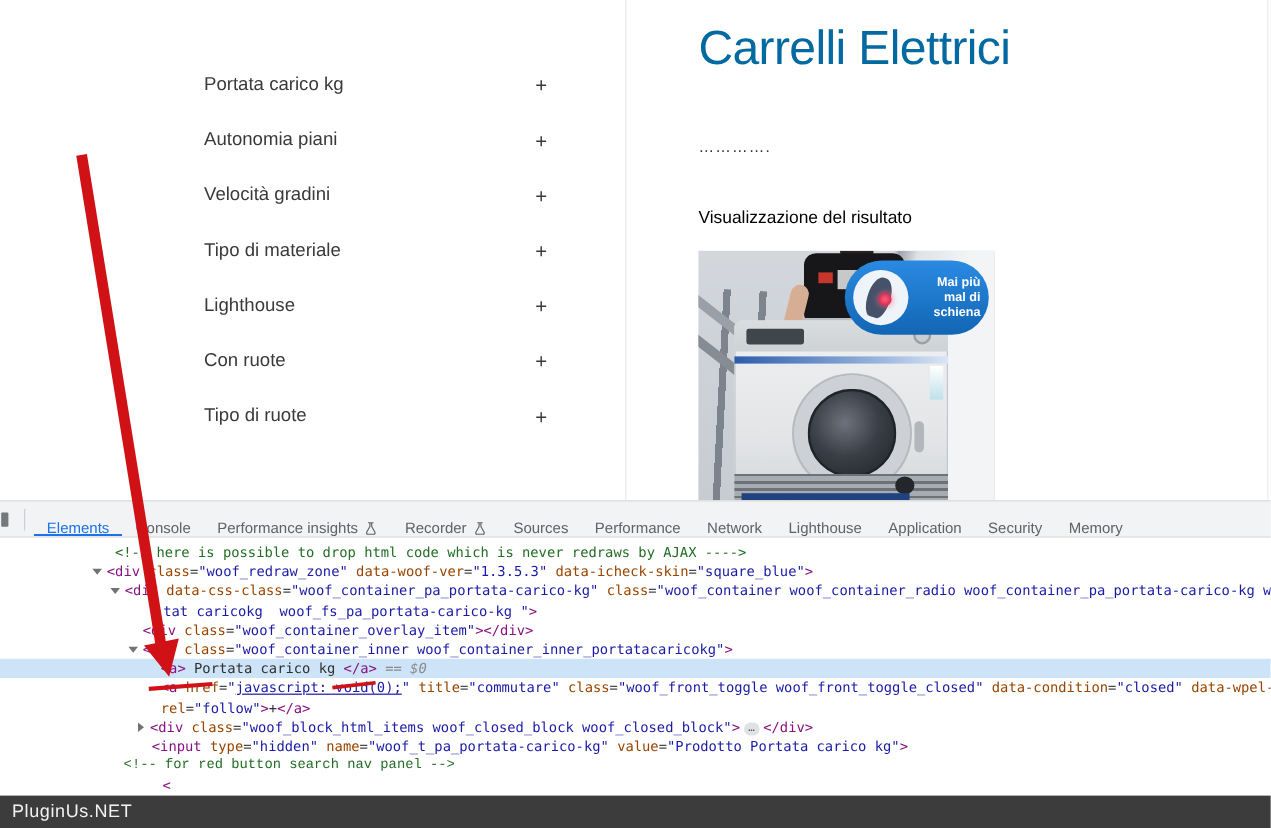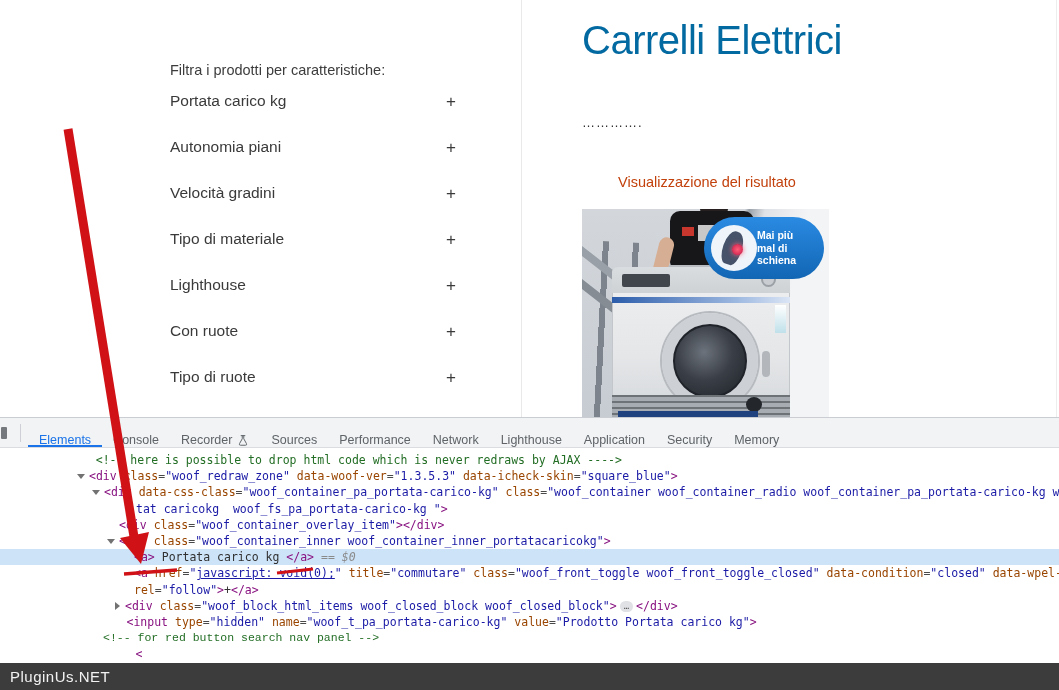--- a/index.html
+++ b/index.html
@@ -12,21 +12,21 @@
   .filters-title { font-size:14.5px; color:#3c3c3c; margin-bottom:14px; }
   .filter-row { height:46px; display:flex; justify-content:space-between; align-items:flex-start; cursor:pointer; }
   .filter-label { font-size:15.5px; color:#3a3a3a; }
   .filter-plus { font-size:17px; color:#3a3a3a; padding-right:4px; }
   .v-divider { position:absolute; left:521px; top:0; width:1px; height:417px; background:#e9e9e9; }
   .page-right-edge { position:absolute; left:1056px; top:0; width:1px; height:417px; background:#ededed; }
 
   .content { position:absolute; left:582px; top:0; width:470px; }
   .page-heading { font-size:40px; font-weight:400; color:#0369a1; letter-spacing:-0.5px; margin-top:18px; }
   .dots { margin-top:52px; font-size:13px; color:#2f2f2f; letter-spacing:1px; }
-  .result-caption { margin-top:44px; font-size:14.5px; color:#c2410c;margin-left:36px; }
+  .result-caption { margin-top:44px; font-size:14.5px; color:#000000; }
 
   
   .photo { position:absolute; left:582px; top:209px; width:247px; height:208px; overflow:hidden;
     background:linear-gradient(180deg,#d3d7dc,#c7ccd2); cursor:pointer; }
   .wall-right { position:absolute; inset:0;
     background:linear-gradient(102deg, rgba(0,0,0,0) 56%, #9aa1a9 57.5%, #dfe2e6 63%, #f3f4f6 78%); }
   .balusters { position:absolute; left:-8px; top:34px; width:130px; height:190px; transform:rotate(3deg); opacity:.9;
     background:repeating-linear-gradient(90deg, transparent 0 24px, #747b84 24px 30px); }
   .handrail { position:absolute; left:-14px; top:26px; width:175px; height:8px; background:#9aa0a7;
     border-radius:4px; transform:rotate(38deg); transform-origin:left top; box-shadow:0 26px 0 #858c94; }
@@ -54,21 +54,21 @@
     background-image:repeating-linear-gradient(180deg, rgba(40,44,48,.45) 0 2px, transparent 2px 6px); }
   .m-bknob { position:absolute; right:28px; top:130px; width:16px; height:15px; border-radius:50%; background:#23262b; }
   .m-blue { position:absolute; left:6px; top:144px; width:140px; height:6px; background:#20427e; }
 
   .badge { position:absolute; right:5px; top:8px; width:120px; height:62px; border-radius:31px;
     background:linear-gradient(180deg,#2a8ae2,#1266b4); display:flex; align-items:center; }
   .badge-circle { width:46px; height:46px; border-radius:50%; background:#eef4fa; margin-left:7px; position:relative; overflow:hidden; flex:none; }
   .badge-fig { position:absolute; left:12px; top:6px; width:19px; height:34px; background:#46526a; border-radius:45% 45% 35% 35% / 50%; transform:rotate(18deg); }
   .badge-pain { position:absolute; left:21px; top:19px; width:11px; height:11px; border-radius:50%;
     background:radial-gradient(#ff5d78,#c21847); box-shadow:0 0 5px #ff5d78; }
-  .badge-text { flex:1; text-align:left; color:#fff; font-weight:bold; font-size:10.5px; line-height:12.5px; padding-right:7px; }
+  .badge-text { flex:1; text-align:right; color:#fff; font-weight:bold; font-size:10.5px; line-height:12.5px; padding-right:7px; }
 
   
   .devtools { position:absolute; left:0; top:417px; width:1059px; height:246px; background:#fff; border-top:1px solid #cacdd1; }
   .tabbar { position:relative; height:30px; background:#f1f3f4; border-bottom:1px solid #dadce0;
     display:flex; align-items:flex-end; padding-left:28px; color:var(--tab-text); font-size:12.5px; }
   .icon-frag { position:absolute; left:1px; top:9px; width:6px; height:12px; background:#5f6368; border-radius:1px; opacity:.85; }
   .tab-sep { position:absolute; left:20px; top:6px; width:1px; height:18px; background:#cdd0d4; }
   .tab { display:flex; align-items:center; padding:0 11px; cursor:pointer; white-space:nowrap; gap:5px; }
   .tab.active { color:var(--accent-blue); box-shadow:inset 0 -2px 0 var(--accent-blue); }
   .flask svg { display:block; }
@@ -97,21 +97,20 @@
     color:#f2f2f2; display:flex; align-items:center; padding-left:10px; font-size:15px; letter-spacing:0.5px; z-index:5; }
 
   
   .annotation { position:absolute; left:0; top:0; width:1059px; height:690px; pointer-events:none; z-index:9; }
 </style>
 </head>
 <body>
 
 <div class="page-top">
   <div class="filters">
-    <div class="filters-title">Filtra i prodotti per caratteristiche:</div>
     <div>
         <div class="filter-row">
           <span class="filter-label">Portata carico kg</span>
           <span class="filter-plus">+</span>
         </div>
         <div class="filter-row">
           <span class="filter-label">Autonomia piani</span>
           <span class="filter-plus">+</span>
         </div>
         <div class="filter-row">
@@ -188,20 +187,28 @@
   <div class="tabbar">
     <div class="icon-frag"></div>
     <div class="tab-sep"></div>
   <div class="tab active">
         <span>Elements</span>
       </div>
       <div class="tab">
         <span>Console</span>
       </div>
       <div class="tab">
+        <span>Performance insights</span>
+        <span class="flask">
+          <svg width="12" height="13" viewBox="0 0 16 16">
+            <path d="M5.5 1.5h5M7 1.5v4.2l-3.6 6.4a1.5 1.5 0 0 0 1.3 2.2h6.6a1.5 1.5 0 0 0 1.3-2.2L9 5.7V1.5" fill="none" stroke="#5f6368" stroke-width="1.3" stroke-linecap="round" stroke-linejoin="round"></path>
+          </svg>
+        </span>
+      </div>
+      <div class="tab">
         <span>Recorder</span>
         <span class="flask">
           <svg width="12" height="13" viewBox="0 0 16 16">
             <path d="M5.5 1.5h5M7 1.5v4.2l-3.6 6.4a1.5 1.5 0 0 0 1.3 2.2h6.6a1.5 1.5 0 0 0 1.3-2.2L9 5.7V1.5" fill="none" stroke="#5f6368" stroke-width="1.3" stroke-linecap="round" stroke-linejoin="round"></path>
           </svg>
         </span>
       </div>
       <div class="tab">
         <span>Sources</span>
       </div>

